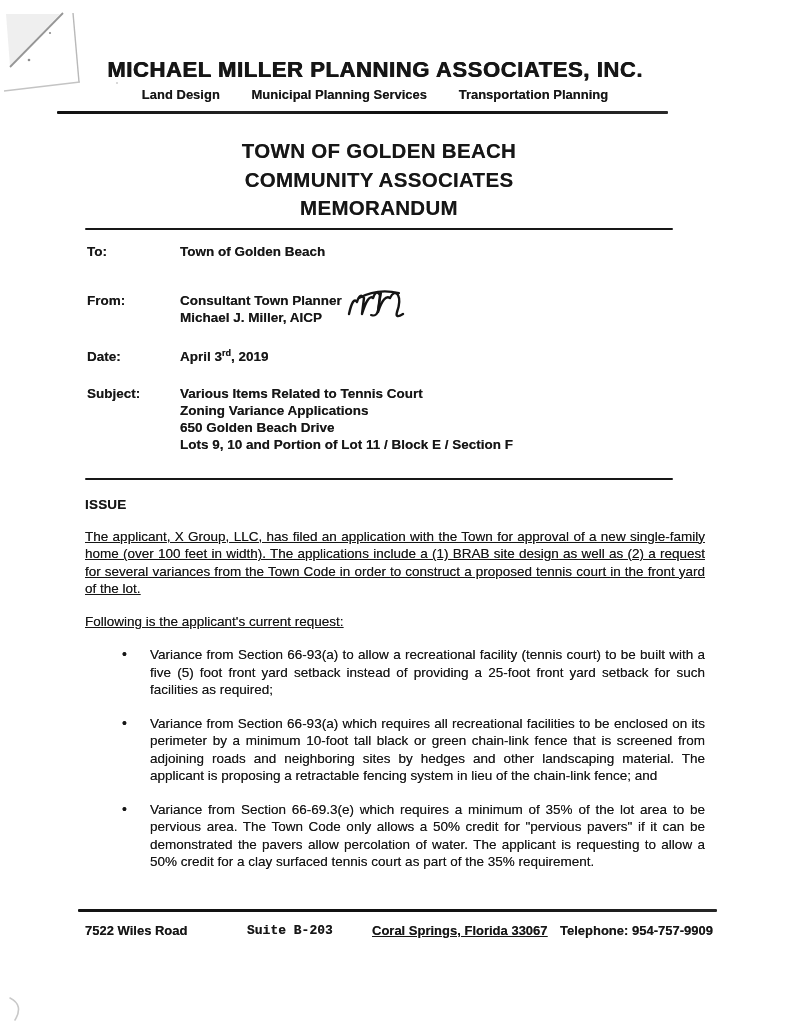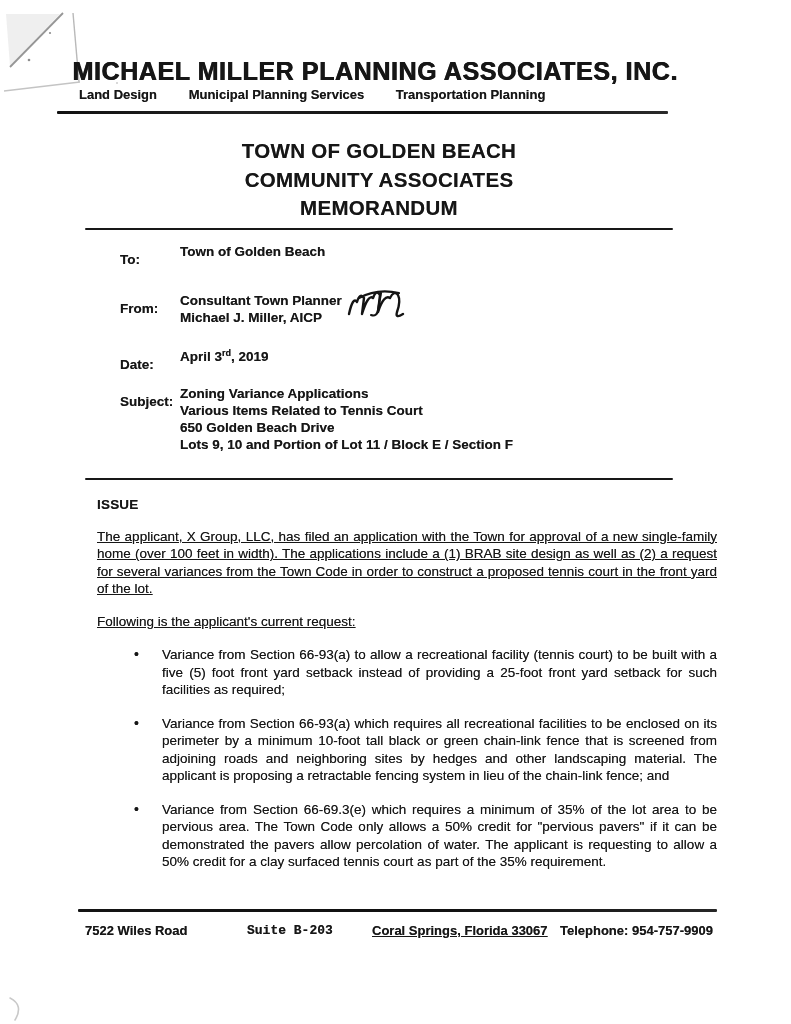--- a/index.html
+++ b/index.html
@@ -15,26 +15,26 @@
   }
 
   
   .corner-artifact { position: absolute; left: 0; top: 0; }
   .bottom-artifact { position: absolute; left: 4px; top: 996px; }
 
   
   .company {
     position: absolute; top: 57px; left: 65px; width: 620px;
     text-align: center;
-    font-weight: bold; font-size: 25px; letter-spacing: 0.6px;
+    font-weight: bold; font-size: 22px; letter-spacing: 0.6px;
     text-shadow: 0.7px 0 0 currentColor, 0 0 0.4px rgba(22,22,22,0.65);
   }
   .services {
     position: absolute; top: 87px; left: 65px; width: 620px;
-    font-weight: bold; font-size: 13px;
+    text-align: center; font-weight: bold; font-size: 13px;
   }
   .services span { margin: 0 14px; }
 
   
   .rule { position: absolute; background: #181818; border-radius: 1px; }
   .rule-header { top: 111px; left: 57px;  width: 611px; height: 3px;
     background: linear-gradient(90deg,#111 0%,#222 30%,#0d0d0d 60%,#2a2a2a 100%); }
   .rule-title  { top: 228px; left: 85px;  width: 588px; height: 2px; }
   .rule-issue  { top: 478px; left: 85px;  width: 588px; height: 2px; }
   .rule-footer { top: 909px; left: 78px;  width: 639px; height: 3px;
@@ -43,34 +43,34 @@
   
   .memo-title {
     position: absolute; top: 137px; left: 85px; width: 588px;
     text-align: center; font-weight: bold; font-size: 20.5px;
     line-height: 28.5px; letter-spacing: 0.3px;
   }
 
   
   .field { position: absolute; left: 87px; width: 620px;
     font-size: 13.5px; font-weight: bold; line-height: 17px; }
-  .field .label { position: absolute; left: 0; top: 8px; margin-left: 33px; }
+  .field .label { position: absolute; left: 0; top: 0; }
   .field .value { position: absolute; left: 93px; top: 0; width: 520px; }
   .f-to      { top: 243px; }
   .f-from    { top: 292px; }
   .f-date    { top: 348px; }
   .f-subject { top: 385px; }
   sup.ord { font-size: 9px; line-height: 0; vertical-align: super; }
 
   .signature { position: absolute; left: 345px; top: 284px; }
 
   
   .issue {
     position: absolute; top: 496px; left: 85px; width: 620px;
-    font-size: 13.5px; line-height: 17.5px; margin-left: 12px;
+    font-size: 13.5px; line-height: 17.5px;
   }
   .issue h2 { margin: 0; font-size: 13.5px; font-weight: bold; letter-spacing: 0.2px; }
   .issue p { margin: 14px 0 0 0; text-align: justify; text-decoration: underline; }
   .issue p.lead { margin-top: 15px; }
   .issue ul { margin: 16px 0 0 0; padding: 0 0 0 65px; list-style: none; }
   .issue li { position: relative; text-align: justify; margin-bottom: 16px; }
   .issue li .bullet {
     position: absolute; left: -28px; top: 0; font-size: 14px; line-height: 17.5px;
   }
 
@@ -144,22 +144,22 @@
   <div class="field f-date">
     <span class="label">Date:</span>
     <div class="value">
       <span>April 3</span><sup class="ord">rd</sup><span>, 2019</span>
     </div>
   </div>
 
   <div class="field f-subject">
     <span class="label">Subject:</span>
     <div class="value">
+      <div>Various Items Related to Tennis Court</div>
       <div>Zoning Variance Applications</div>
-      <div>Various Items Related to Tennis Court</div>
       <div>650 Golden Beach Drive</div>
       <div>Lots 9, 10 and Portion of Lot 11 / Block E / Section F</div>
     </div>
   </div>
 
   <div class="rule rule-issue"></div>
 
   <section class="issue">
     <h2>ISSUE</h2>
     <p>The applicant, X Group, LLC, has filed an application with the Town for approval of a new single-family home (over 100 feet in width).  The applications include a (1) BRAB site design as well as (2) a request for several variances from the Town Code in order to construct a proposed tennis court in the front yard of the lot.</p>

